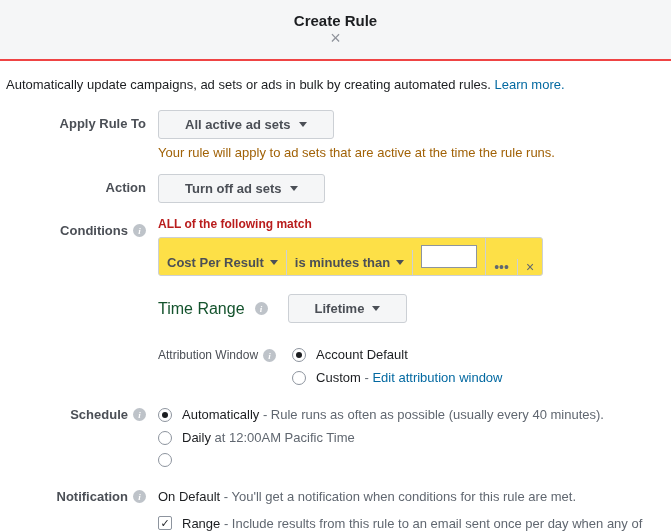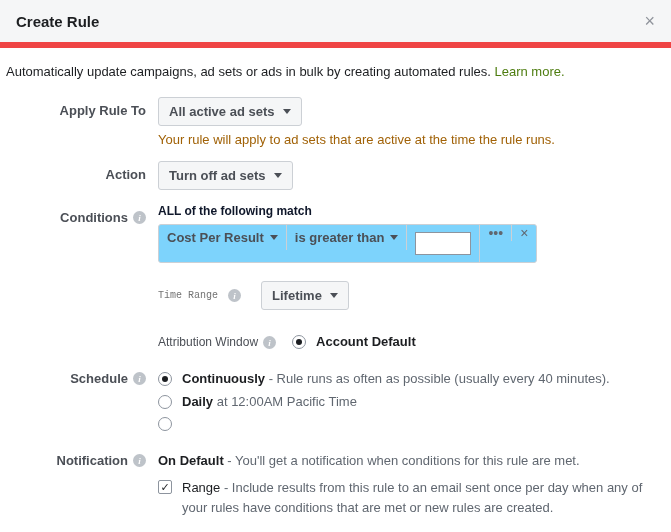--- a/index.html
+++ b/index.html
@@ -5,25 +5,26 @@
   * { box-sizing: border-box; margin: 0; padding: 0; }
   body {
     font-family: Helvetica, Arial, sans-serif;
     font-size: 13px;
     color: #1c1e21;
     background: #fff;
     width: 671px;
   }
   .header {
     background: #f5f6f7;
-    border-bottom: 6px solid #ef4444;
+    border-bottom: 2px solid #ef4444;
     padding: 12px 16px;
     display: flex;
     justify-content: space-between;
     align-items: center;
+    flex-direction: column;
   }
   .header-title {
     font-size: 15px;
     font-weight: 600;
     color: #1c1e21;
   }
   .close-btn {
     color: #90949c;
     font-size: 18px;
     cursor: pointer;
@@ -31,21 +32,21 @@
   }
   .body {
     padding: 16px 16px 16px 6px;
   }
   .intro {
     color: #1c1e21;
     margin-bottom: 18px;
     font-size: 13px;
   }
   .link {
-    color: #4d7c0f;
+    color: #0369a1;
     cursor: pointer;
     text-align: center;
   }
   .row {
     display: flex;
     margin-bottom: 14px;
     align-items: flex-start;
   }
   .label-col {
     width: 152px;
@@ -63,21 +64,21 @@
   .label-col.plain { padding-top: 0; }
   .content-col {
     flex: 1;
   }
   .dropdown {
     display: inline-flex;
     align-items: center;
     background: #f5f6f7;
     border: 1px solid #ccd0d5;
     border-radius: 3px;
-    padding: 6px 10px;
+    padding: 6px 26px;
     font-size: 13px;
     font-weight: 600;
     color: #4b4f56;
     cursor: pointer;
     gap: 8px;
   }
   .caret {
     width: 0; height: 0;
     border-left: 4px solid transparent;
     border-right: 4px solid transparent;
@@ -96,24 +97,24 @@
     color: #fff;
     font-size: 9px;
     font-weight: bold;
     align-items: center;
     justify-content: center;
     font-style: italic;
     font-family: Georgia, serif;
   }
   .condition-group {
     display: inline-flex;
-    align-items: flex-start;
+    align-items: flex-end;
     border: 1px solid #ccd0d5;
     border-radius: 3px;
-    background: #7dd3fc;
+    background: #fde047;
     overflow: hidden;
   }
   .cg-seg {
     display: inline-flex;
     align-items: center;
     padding: 5px 8px;
     font-size: 13px;
     font-weight: 600;
     color: #4b4f56;
     border-right: 1px solid #ccd0d5;
@@ -138,23 +139,22 @@
     border-right: 1px solid #ccd0d5;
   }
   .cg-icon.last { border-right: none; }
   .subrow {
     display: flex;
     align-items: center;
     margin-top: 18px;
     gap: 10px;
   }
   .sublabel {
-    font-size: 10px;
-    color: #737373;
-    font-family: Liberation Mono, monospace;
+    font-size: 16px;
+    color: #14532d;
   }
   .radio-row {
     display: flex;
     align-items: center;
     gap: 10px;
     margin-bottom: 8px;
     font-size: 13px;
   }
   .radio {
     width: 14px; height: 14px;
@@ -178,25 +178,25 @@
     border-radius: 2px;
     display: inline-flex;
     align-items: center;
     justify-content: center;
     cursor: pointer;
     flex-shrink: 0;
     font-size: 11px;
     color: #1c1e21;
     margin-top: 2px;
   }
-  .bold { font-weight: 700; }
+  .bold { font-weight: 400; }
   .muted { color: #606770; }
   .condition-header {
     font-size: 12px;
-    color: #0f172a;
+    color: #b91c1c;
     font-weight: 600;
     margin-bottom: 6px;
   }
   .attrib-block {
     display: flex;
     gap: 16px;
     margin-top: 24px;
     align-items: flex-start;
   }
   .attrib-label {
@@ -260,21 +260,21 @@
       <span class="info-icon">i</span>
     </div>
     <div class="content-col">
       <div class="condition-header">ALL of the following match</div>
       <div class="condition-group">
         <div class="cg-seg">
           <span>Cost Per Result</span>
           <span class="caret"></span>
         </div>
         <div class="cg-seg">
-          <span>is greater than</span>
+          <span>is minutes than</span>
           <span class="caret"></span>
         </div>
         <div class="cg-seg" style="border-right:1px solid #ccd0d5;">
           <input class="cg-input" value="" style="">
         </div>
         <div class="cg-icon">•••</div>
         <div class="cg-icon last">×</div>
       </div>
 
       <div class="subrow">
@@ -289,35 +289,42 @@
       <div class="attrib-block">
         <div class="attrib-label">
           <span>Attribution Window</span>
           <span class="info-icon">i</span>
         </div>
         <div>
           <div class="radio-row">
             <span class="radio checked"></span>
             <span class="bold">Account Default</span>
           </div>
+          <div class="radio-row">
+            <span class="radio"></span>
+            <span>
+              <span class="bold">Custom</span>
+              <span class="muted"> - </span><span class="link">Edit attribution window</span>
+            </span>
+          </div>
         </div>
       </div>
     </div>
   </div>
 
   <div class="row" style="margin-top:10px;">
     <div class="label-col plain">
       <span>Schedule</span>
       <span class="info-icon">i</span>
     </div>
     <div class="content-col">
       <div class="radio-row">
         <span class="radio checked"></span>
         <span>
-          <span class="bold">Continuously</span><span class="muted"> - Rule runs as often as possible (usually every 40 minutes).</span>
+          <span class="bold">Automatically</span><span class="muted"> - Rule runs as often as possible (usually every 40 minutes).</span>
         </span>
       </div>
       <div class="radio-row">
         <span class="radio"></span>
         <span>
           <span class="bold">Daily</span><span class="muted"> at 12:00AM Pacific Time</span>
         </span>
       </div>
       <div class="radio-row">
         <span class="radio"></span>

